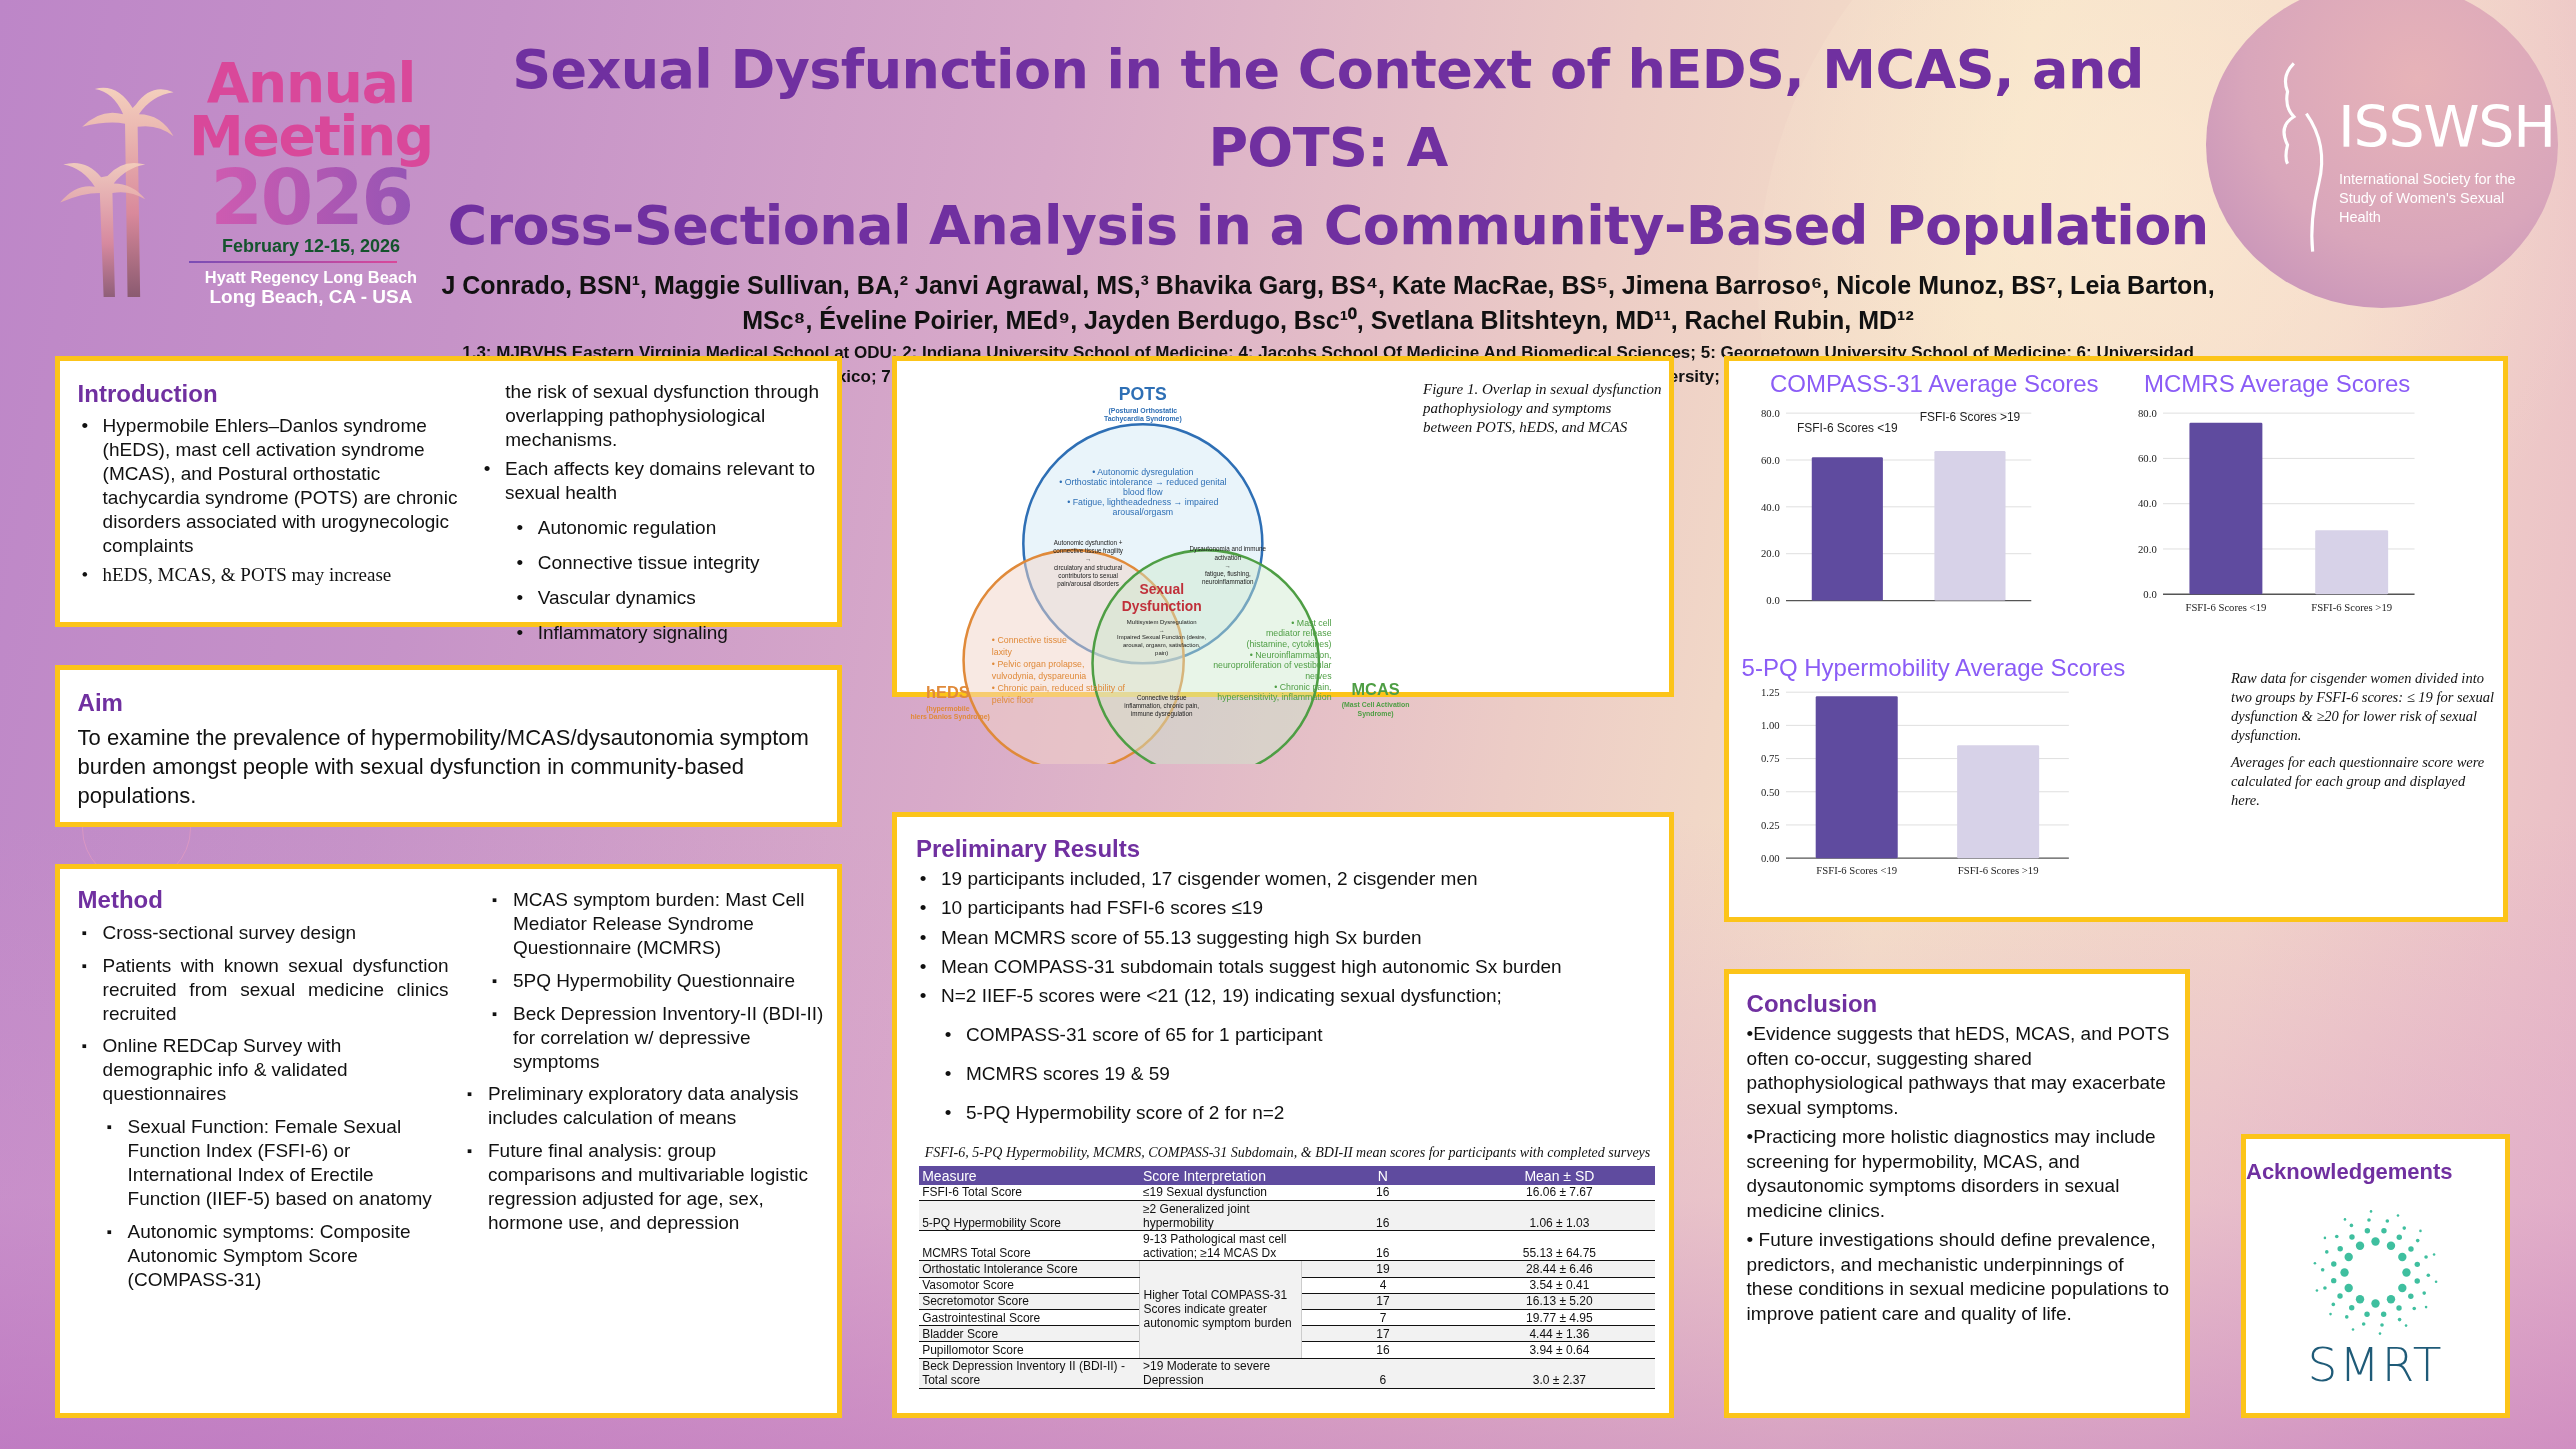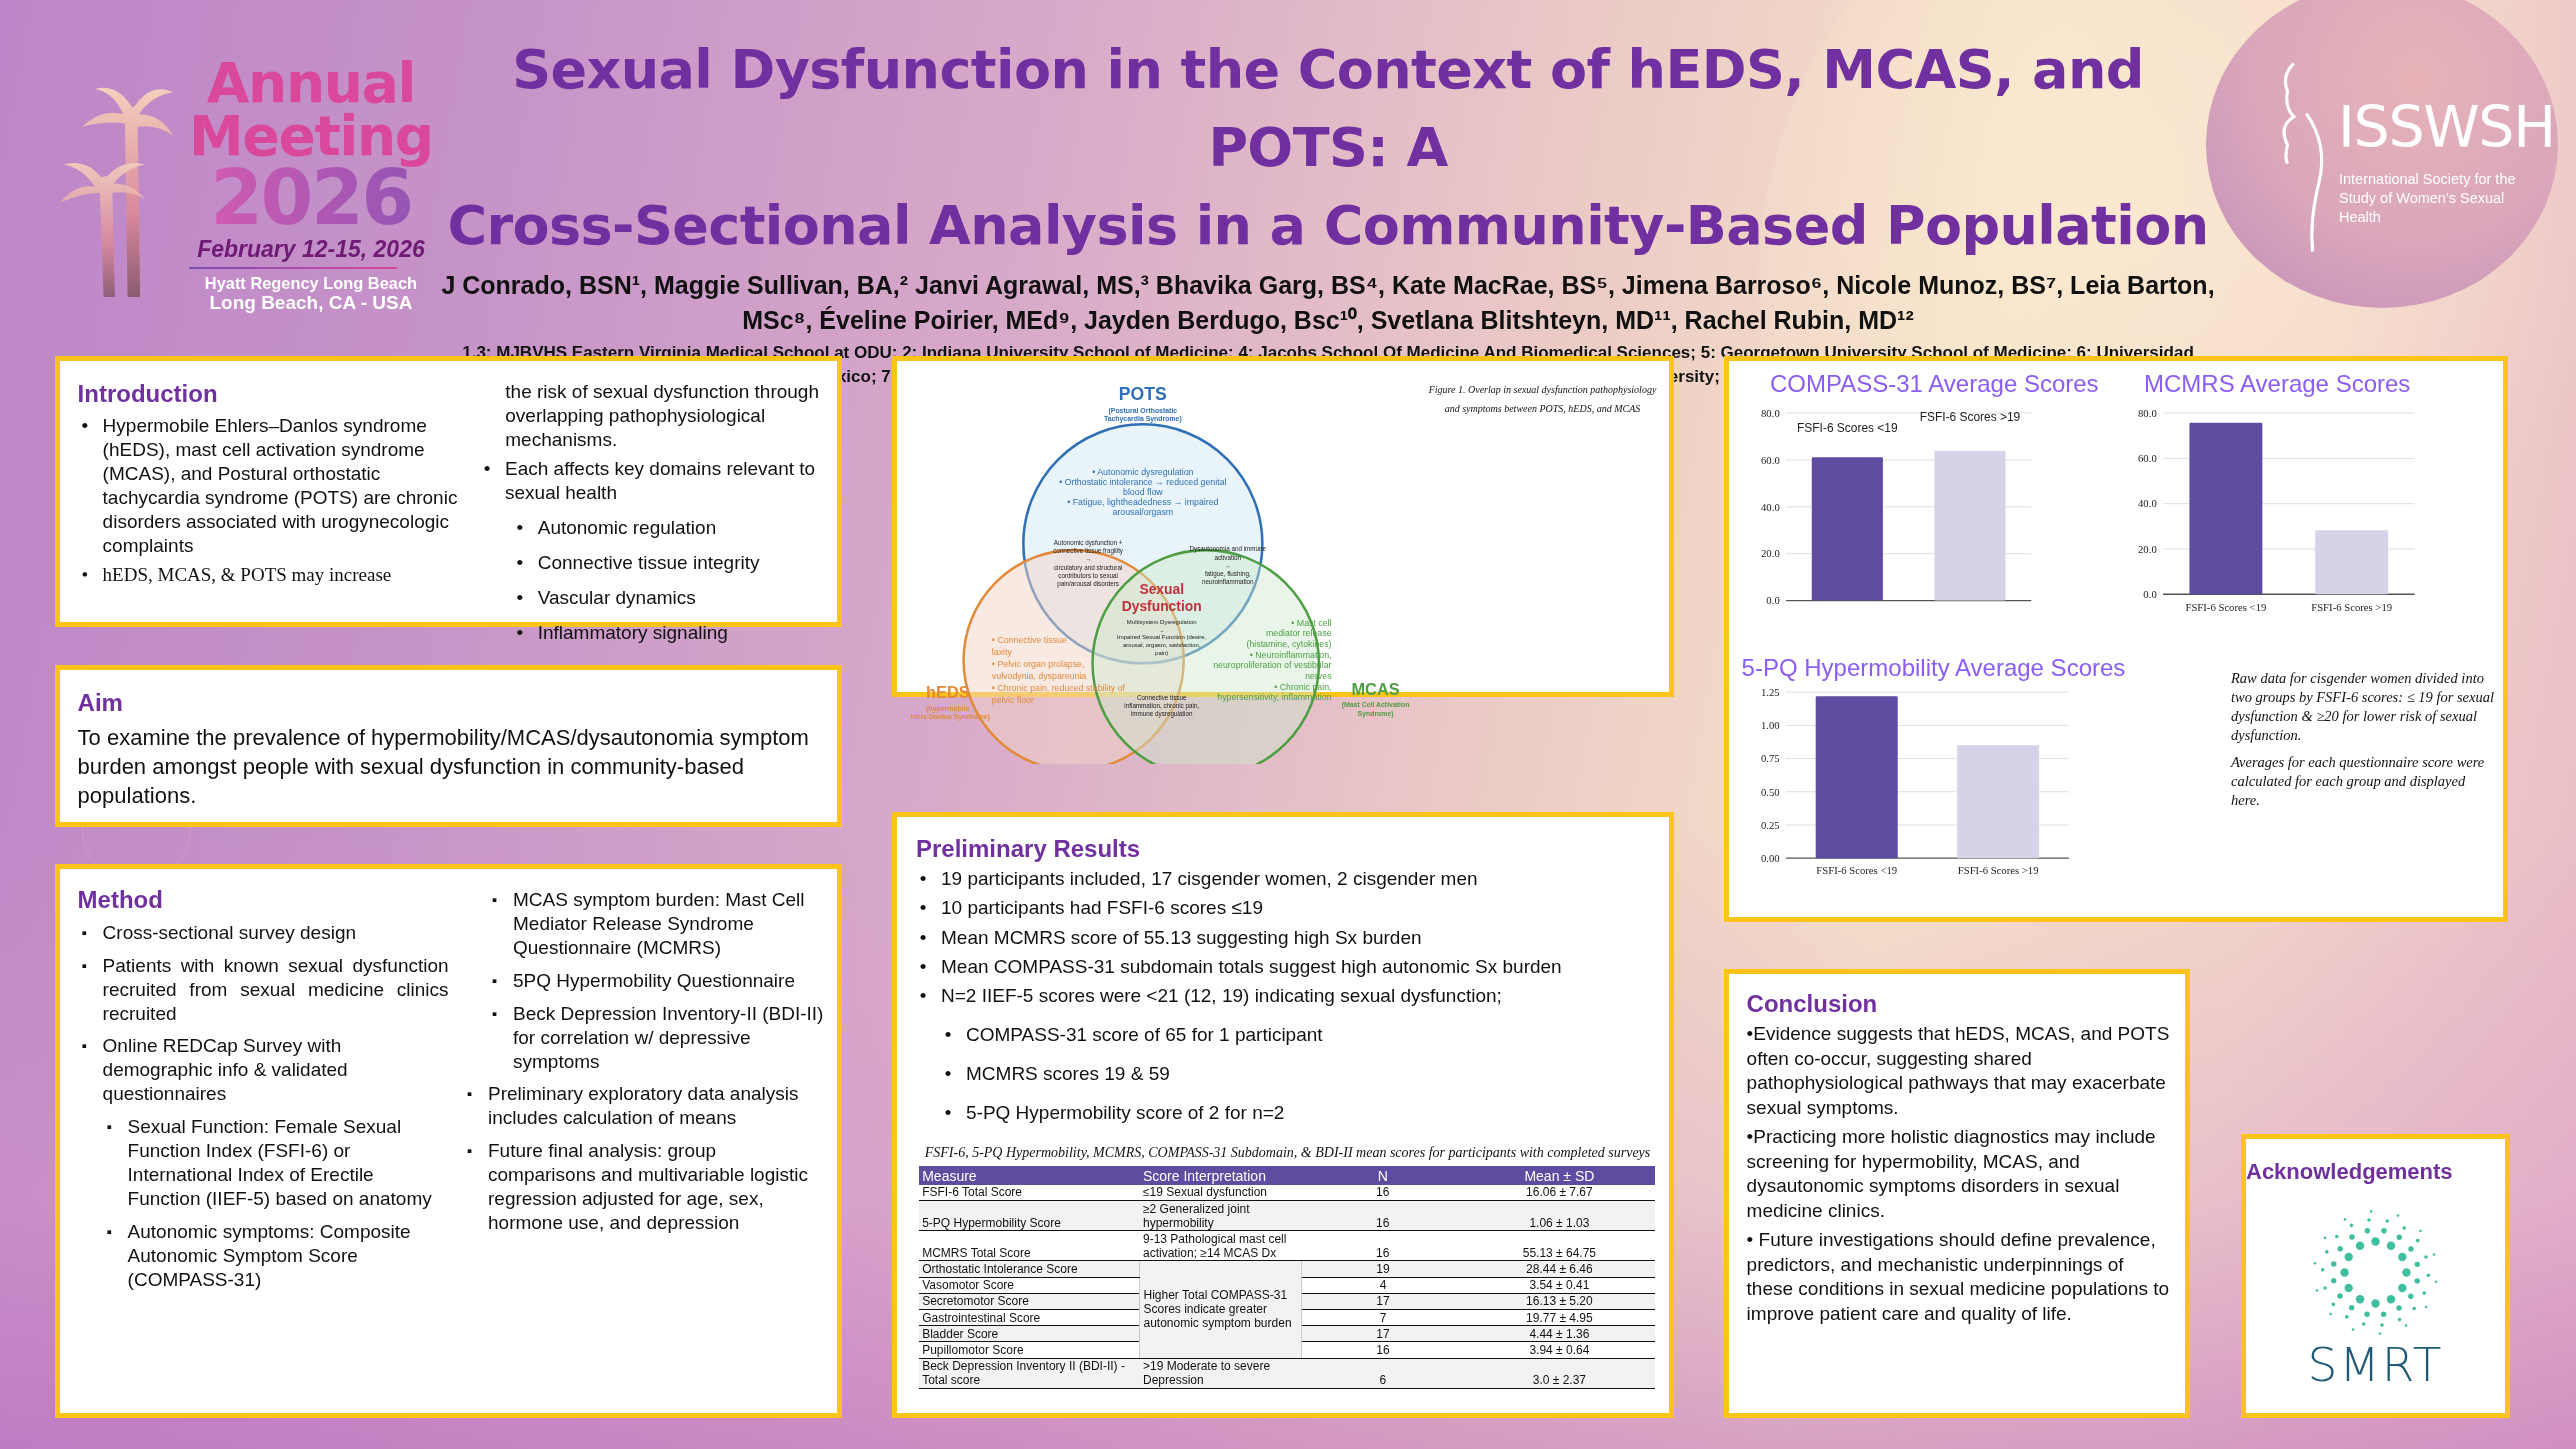--- a/index.html
+++ b/index.html
@@ -13,21 +13,21 @@
     background: radial-gradient(circle at 40% 40%, rgba(255,240,215,0.55), rgba(255,240,215,0) 60%); pointer-events:none; }
   .bg-circle { position:absolute; border-radius:50%; border:1.9px solid rgba(240,160,190,0.5); pointer-events:none; }
 
   
   .logo-left { position:absolute; left:57px; top:57px; width:340px; height:245px;text-align:center; }
   .palm { position:absolute; left:0; top:12.6px; width:126px; height:227px; }
   .meeting-text { position:absolute; left:132px; top:0; }
   .meeting-annual, .meeting-word { font-family:"DejaVu Sans", sans-serif; font-weight:bold; color:#d9489a; font-size:55px; line-height:53px; letter-spacing:-1.3px; }
   .meeting-year { font-family:"DejaVu Sans", sans-serif; font-weight:bold; font-size:76px; line-height:69px; letter-spacing:-2.5px;
     background: linear-gradient(90deg, #d55cb0, #8f54b5); -webkit-background-clip:text; color:transparent; }
-  .meeting-date { color:#701a75; font-weight:bold; font-size:23px; margin-top:3.8px;font-style:italic; }
+  .meeting-date { color:#14532d; font-weight:bold; font-size:18px; margin-top:3.8px; }
   .meeting-rule { height:2.5px; width:208px; background:linear-gradient(90deg,#7a4db5,#d9489a); margin:3.8px 0; }
   .meeting-venue, .meeting-city { color:#fff; font-weight:bold; font-size:16.4px; line-height:20px; }
   .meeting-city { font-size:19px; }
 
   .title-wrap { position:absolute; left:428px; top:31px; width:1800px; text-align:center; }
   .title { color:#7030a0; font-family:"DejaVu Sans", sans-serif; font-weight:bold; font-size:54px; line-height:78px; letter-spacing:-0.6px; }
   .authors { color:#111; font-weight:bold; font-size:25px; line-height:35px; margin-top:2.5px; }
   .affil { color:#111; font-weight:bold; font-size:17px; line-height:24px; margin-top:3.8px; }
 
   .isswsh { position:absolute; left:2206px; top:-19px; width:352px; height:327px; border-radius:50%;
@@ -56,21 +56,21 @@
   #aim .inner { position:absolute; left:17.6px; top:19px; width:743px; }
   #aim .txt { font-size:22px; line-height:29px; margin-top:6.3px; }
 
   #method { left:55px; top:864px; width:787px; height:554px; }
   #method .col1 { position:absolute; left:17.6px; top:19px; width:371px; }
   #method .col2 { position:absolute; left:403px; top:19px; width:365px; }
   #method .txt li { margin-top:8.8px; }
   .justify { text-align:justify; }
 
   #figure { left:892px; top:356px; width:782px; height:341px; }
-  #figure .caption { position:absolute; left:526px; top:19px; width:239px; font-family:"Liberation Serif", serif; font-style:italic; font-size:10px; line-height:19px; color:#111;text-align:center; }
+  #figure .caption { position:absolute; left:526px; top:19px; width:239px; font-family:"Liberation Serif", serif; font-style:italic; font-size:15px; line-height:19px; color:#111; }
   #venn { position:absolute; left:12.6px; top:12.6px; width:516px; height:390px; }
 
   #results { left:892px; top:812px; width:782px; height:606px; }
   #results .inner { position:absolute; left:19px; top:17.6px; width:743px; }
   #results .txt { font-size:19px; line-height:28px; }
   .tbl-caption { font-family:"Liberation Serif", serif; font-style:italic; font-size:14px; color:#111; text-align:center; margin:16.4px 0 5px 0; line-height:17.6px; }
   table.res { border-collapse:collapse; width:736px; font-size:12px; color:#111; margin-left:3.1px; }
   table.res th { background:#5f4b9f; color:#fff; font-weight:normal; text-align:left; padding:1.3px 3.1px; font-size:14px; }
   table.res th.c, table.res td.c { text-align:center; }
   table.res td { padding:0.6px 3.1px; border-bottom:1.3px solid #111; vertical-align:bottom; height:14px; }

